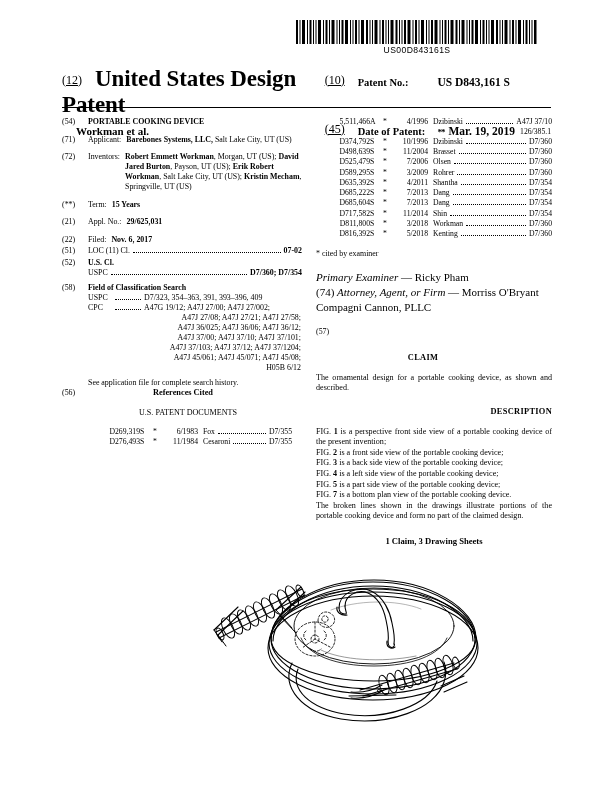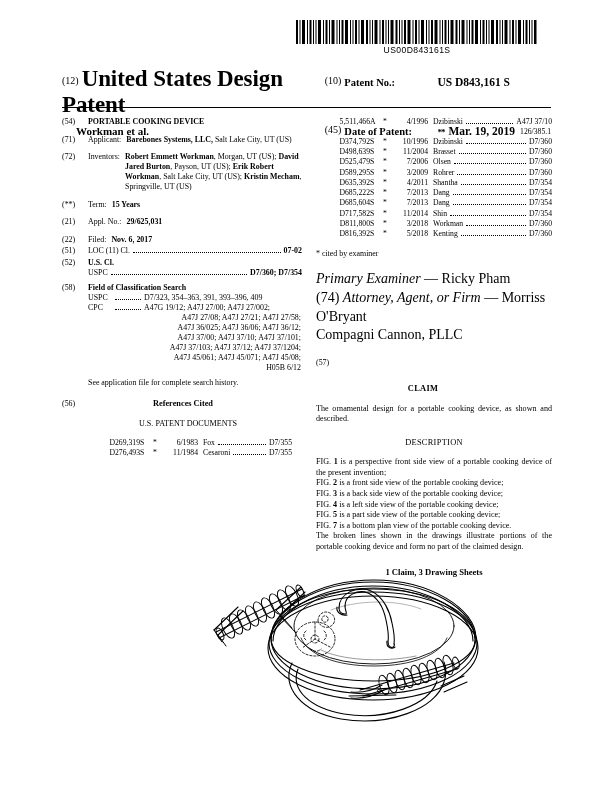--- a/index.html
+++ b/index.html
@@ -53,23 +53,24 @@
   }
   .hdr-row {
     display: flex;
     align-items: baseline;
   }
   .hdr-left { width: 275px; }
   .hdr-mid  { width: 118px; }
   .hdr-right { width: 120px; text-align: left; }
 
   .code-sm {
-    font-size: 10px;
+    font-size: 12px;
     vertical-align: 2.5px;
-    margin-right: 3px;
+    margin-right: 13px;
+    text-decoration: underline;
   }
   .title-main {
     font-size: 23px;
     font-weight: bold;
     letter-spacing: -0.1px;
   }
   .hdr-label {
     font-size: 10.5px;
     font-weight: bold;
   }
@@ -178,21 +179,20 @@
     text-align: right;
     padding-right: 1px;
   }
   .see-app {
     margin-left: 26px;
     margin-top: 5px;
   }
 
   
   .refs-head {
-    margin-top: 11px;
     display: flex;
   }
   .refs-head .rh-code { width: 26px; flex: 0 0 26px; }
   .refs-head .rh-title {
     flex: 1 1 auto;
     text-align: center;
     font-weight: bold;
     font-size: 8.3px;
     padding-right: 24px;
   }
@@ -233,21 +233,21 @@
   .ref-table-r {
     margin-left: 10px;
     width: 226px;
   }
   .cited-by {
     margin-top: 10px;
     font-size: 7.9px;
   }
   .examiner {
     margin-top: 11px;
-    font-size: 14px;
+    font-size: 11px;
     line-height: 1.33;
   }
   .examiner i { font-style: italic; }
 
   .sec-num-row {
     margin-top: 13px;
     display: flex;
     flex-direction: column;
   }
   .sec-num-row .sn-code { width: 26px; flex: 0 0 26px; }
@@ -259,22 +259,22 @@
     padding-right: 22px;
     letter-spacing: 0.3px;
   }
   .para {
     margin-top: 9px;
     font-size: 8.1px;
     line-height: 1.3;
     text-align: justify;
   }
   .centered-head {
-    text-align: center;
-    font-weight: normal;
+    text-align: right;
+    font-weight: bold;
     font-size: 8.4px;
     margin-top: 13px;
     letter-spacing: 0.3px;
   }
   .figlist {
     margin-top: 9px;
     font-size: 8.1px;
     line-height: 1.31;
   }
   .figlist div { text-align: justify; }

